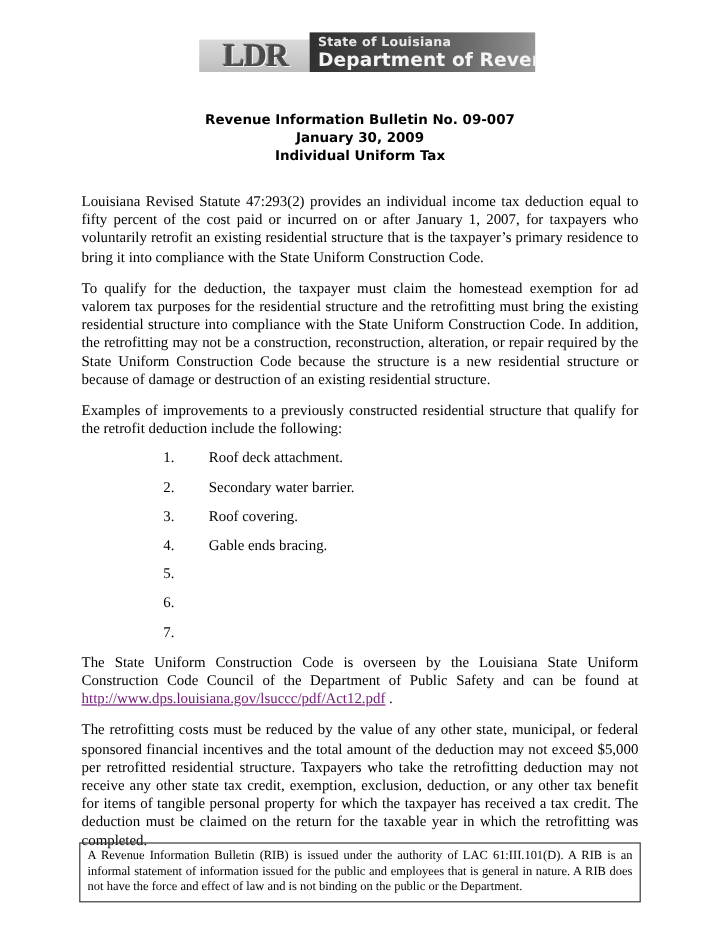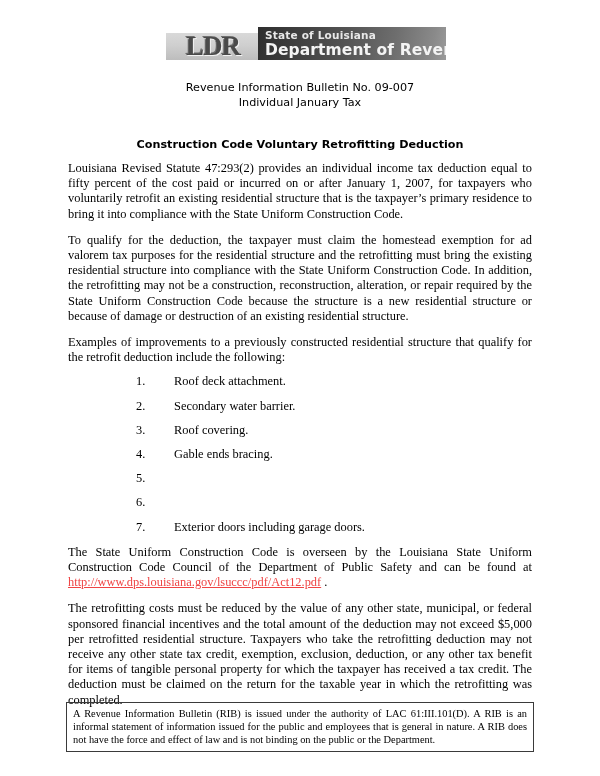--- a/index.html
+++ b/index.html
@@ -75,25 +75,25 @@
     color: #f4f4f4;
     line-height: 18px;
     letter-spacing: 0.1px;
     white-space: nowrap;
   }
 
   
   .doc-head {
     position: absolute;
     left: 68px;
-    top: 80px;
+    top: 92px;
     width: 464px;
     text-align: center;
     font-family: "DejaVu Sans", "Liberation Sans", sans-serif;
-    font-weight: normal;
+    font-weight: bold;
     font-size: 11.2px;
     line-height: 15px;
   }
   .doc-title {
     position: absolute;
     left: 68px;
     top: 137px;
     width: 464px;
     text-align: center;
     font-family: "DejaVu Sans", "Liberation Sans", sans-serif;
@@ -136,21 +136,21 @@
     width: 38px;
     margin-left: 68px;
     flex: 0 0 auto;
   }
   ol.items li .txt {
     flex: 1 1 auto;
     font-family: Liberation Serif, serif;
   }
 
   a.weblink {
-    color: #ef4444;
+    color: #701a75;
     text-decoration: underline;
     margin-top: 39px;
   }
 
   
   .footer-box {
     position: absolute;
     left: 66px;
     top: 702px;
     width: 468px;
@@ -172,24 +172,24 @@
       <span class="logo-text">LDR</span>
     </div>
     <div class="banner-box">
       <div class="banner-line1">State of Louisiana</div>
       <div class="banner-line2">Department of Revenue</div>
     </div>
   </div>
 
   <div class="doc-head">
     <div>Revenue Information Bulletin No. 09-007</div>
-    <div>Individual January Tax</div>
-  </div>
-
-  <div class="doc-title">Construction Code Voluntary Retrofitting Deduction</div>
+    <div>January 30, 2009</div>
+    <div>Individual Uniform Tax</div>
+  </div>
+
 
   <div class="body-area">
 
     <p class="para">Louisiana Revised Statute 47:293(2) provides an individual income tax deduction equal to fifty percent of the cost paid or incurred on or after January 1, 2007, for taxpayers who voluntarily retrofit an existing residential structure that is the taxpayer’s primary residence to bring it into compliance with the State Uniform Construction Code.</p>
 
     <p class="para">To qualify for the deduction, the taxpayer must claim the homestead exemption for ad valorem tax purposes for the residential structure and the retrofitting must bring the existing residential structure into compliance with the State Uniform Construction Code.  In addition, the retrofitting may not be a construction, reconstruction, alteration, or repair required by the State Uniform Construction Code because the structure is a new residential structure or because of damage or destruction of an existing residential structure.</p>
 
     <p class="para tight">Examples of improvements to a previously constructed residential structure that qualify for the retrofit deduction include the following:</p>
 
     <ol class="items">
@@ -210,21 +210,20 @@
         <span class="txt">Gable ends bracing.</span>
       </li>
       <li>
         <span class="num">5.</span>
       </li>
       <li>
         <span class="num">6.</span>
       </li>
       <li>
         <span class="num">7.</span>
-        <span class="txt">Exterior doors including garage doors.</span>
       </li>
     </ol>
 
     <p class="para"><span>The State Uniform Construction Code is overseen by the Louisiana State Uniform Construction Code Council of the Department of Public Safety and can be found at </span><a class="weblink" href="#">http://www.dps.louisiana.gov/lsuccc/pdf/Act12.pdf</a><span> .</span></p>
 
     <p class="para">The retrofitting costs must be reduced by the value of any other state, municipal, or federal sponsored financial incentives and the total amount of the deduction may not exceed $5,000 per retrofitted residential structure. Taxpayers who take the retrofitting deduction may not receive any other state tax credit, exemption, exclusion, deduction, or any other tax benefit for items of tangible personal property for which the taxpayer has received a tax credit. The deduction must be claimed on the return for the taxable year in which the retrofitting was completed.</p>
 
 
   </div>
 

